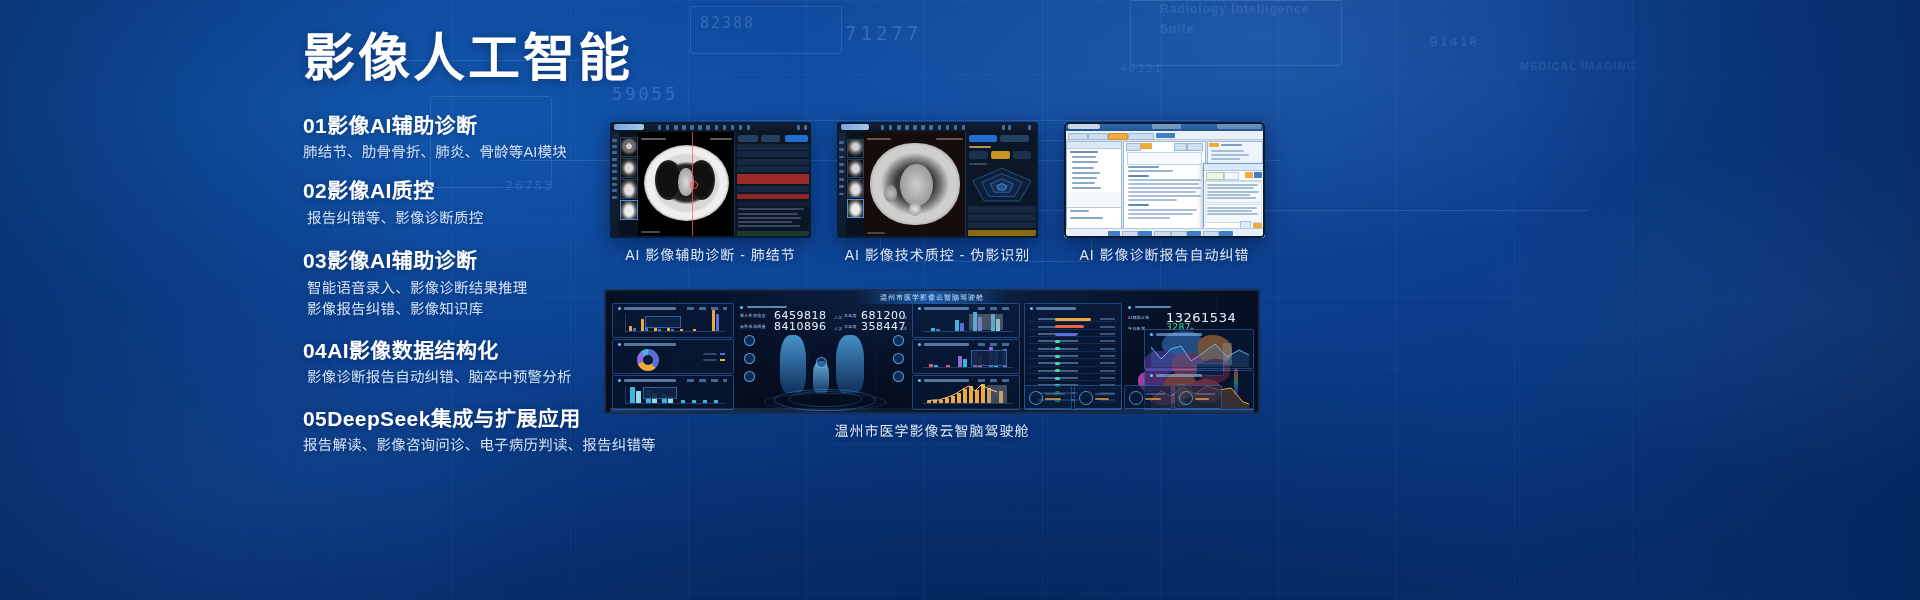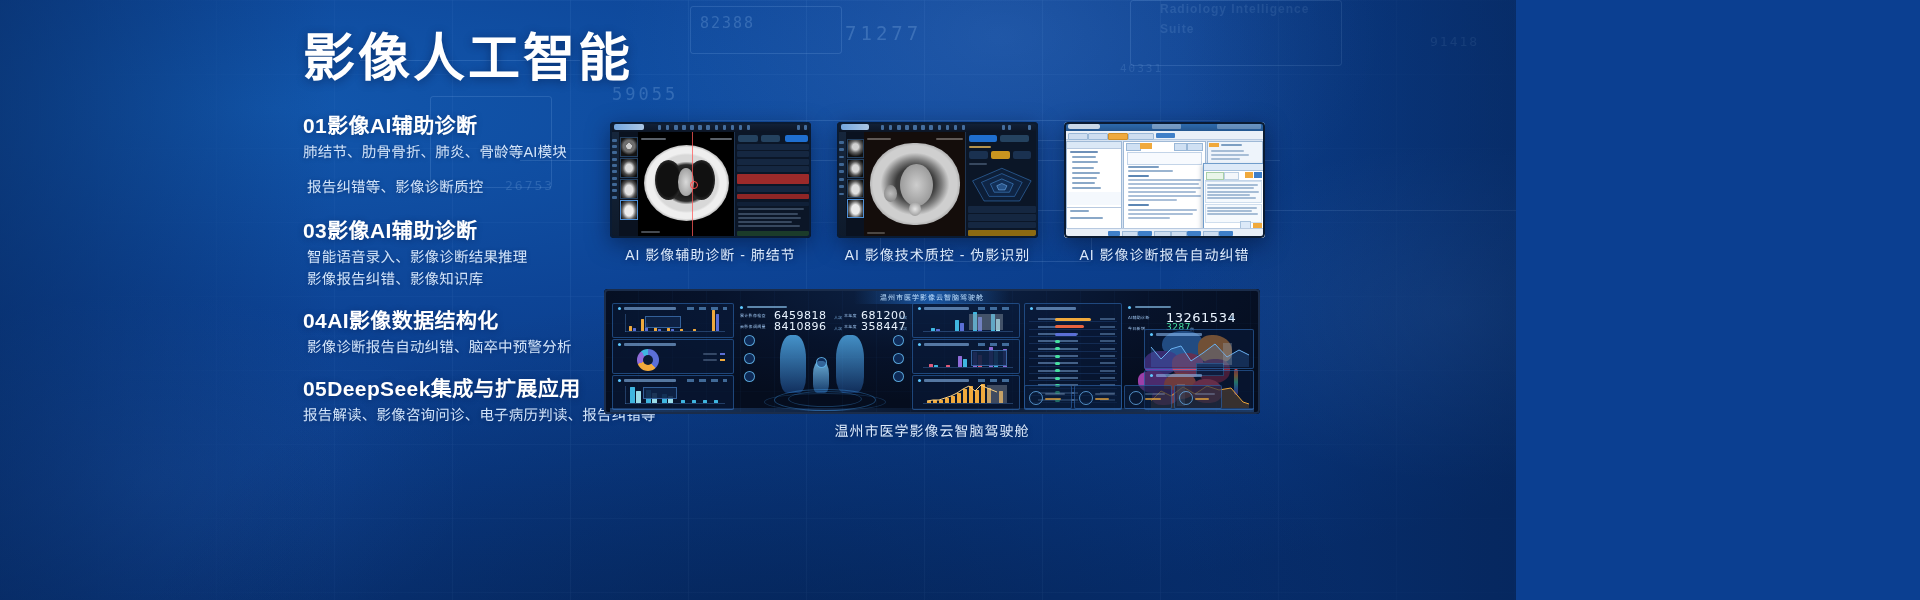--- a/index.html
+++ b/index.html
@@ -3,21 +3,21 @@
 <meta charset="utf-8">
 <title>影像人工智能</title>
 <style>
   html,body{margin:0;padding:0;}
   body{
     width:1920px;height:600px;overflow:hidden;
     font-family:"Liberation Sans","DejaVu Sans",sans-serif;
     background:#0b3f91;
     position:relative;
   }
-  .stage{position:absolute;inset:0;width:1516px;height:600px;overflow:hidden;}
+  .stage{position:absolute;inset:0;width:1920px;height:600px;overflow:hidden;}
 
   
   .bg-base{
     position:absolute;inset:0;
     background:
       radial-gradient(120% 90% at 18% 18%, #1257ad 0%, #0d4496 38%, #0a3a85 68%, #072f70 100%);
   }
   .bg-vig{
     position:absolute;inset:0;
     background:
@@ -194,20 +194,21 @@
     <h1 class="headline">影像人工智能</h1>
 
     <div class="item i1">
       <div class="item-title"><span>01</span><span>影像AI辅助诊断</span></div>
       <div class="item-sub">
           <div>肺结节、肋骨骨折、肺炎、骨龄等AI模块</div>
         </div>
     </div>
 
     <div class="item i2">
+      <div class="item-title"><span>02</span><span>影像AI质控</span></div>
       <div class="item-sub">
           <div>报告纠错等、影像诊断质控</div>
         </div>
     </div>
 
     <div class="item i3">
       <div class="item-title"><span>03</span><span>影像AI辅助诊断</span></div>
       <div class="item-sub">
         <div>智能语音录入、影像诊断结果推理</div>
         <div>影像报告纠错、影像知识库</div>

